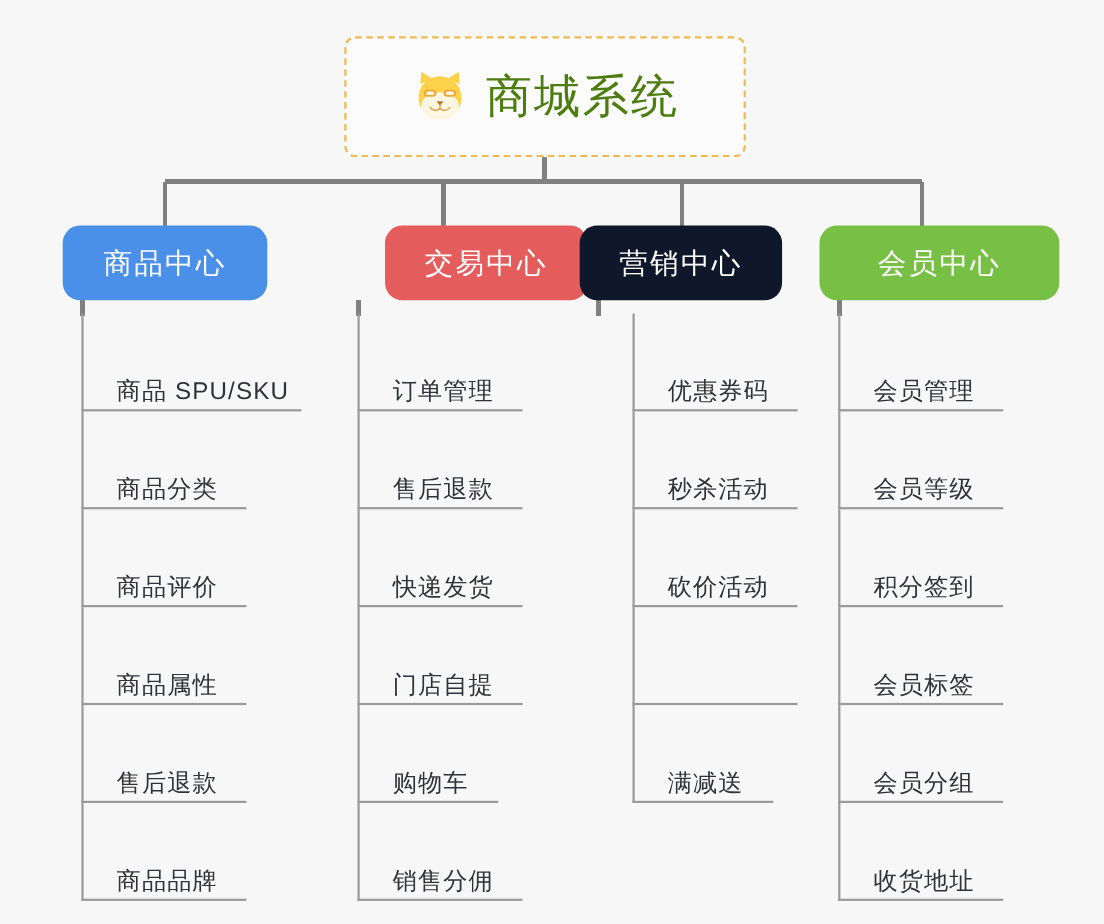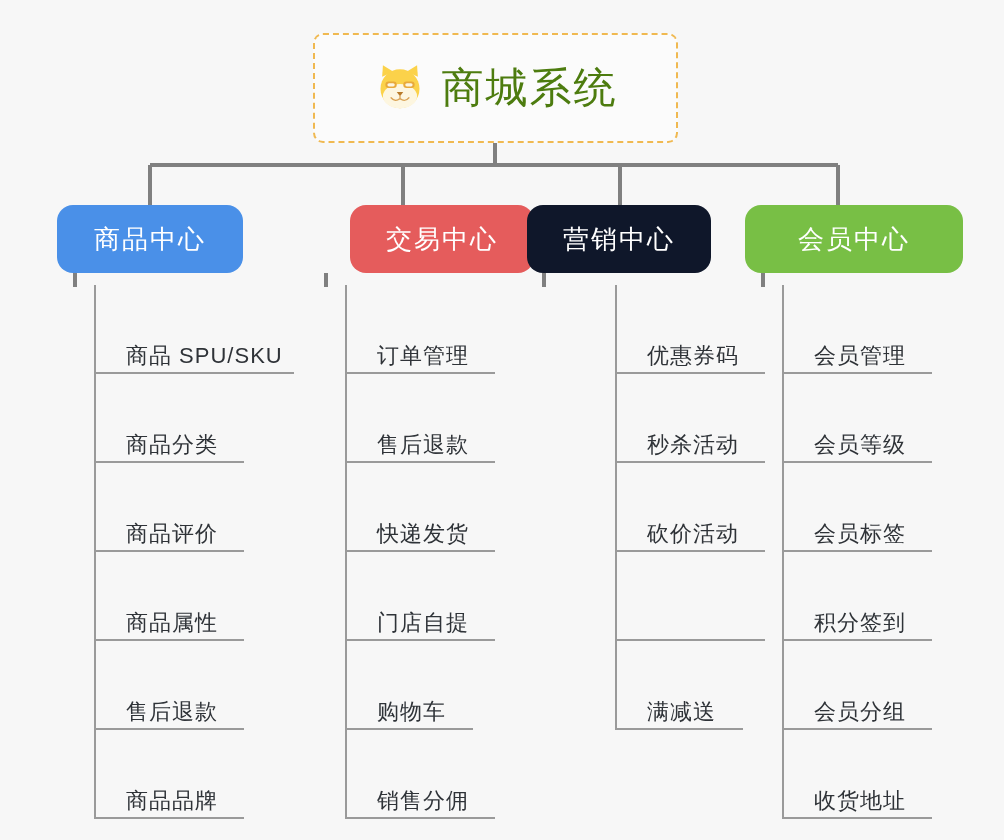--- a/index.html
+++ b/index.html
@@ -78,31 +78,30 @@
   .cat-2 { left: 527px; top: 205px; width: 184px; background: #edad3e; }
   .cat-3 { left: 745px; top: 205px; width: 218px; background: #78bf45; }
 
   
   .leaf-col {
     position: absolute;
     top: 285px;
   }
   .col-0 { left: 74px; }
   .col-1 { left: 325px; }
-  .col-2 { left: 575px; padding-left: 20px; }
+  .col-2 { left: 555px; padding-left: 20px; }
   .col-3 { left: 762px; }
 
   .leaf-item {
     position: relative;
     height: 89px;
     box-sizing: border-box;
     border-left: 2px solid #9a9a9a;
     display: flex;
     align-items: flex-end;
-    margin-left: 20px;
   }
   .leaf-label {
     font-size: 22px;
     color: #2f3338;
     letter-spacing: 1px;
     white-space: nowrap;
     padding-left: 30px;
     padding-bottom: 6px;
     line-height: 1.1;
   }
@@ -251,28 +250,28 @@
   <div class="leaf-col col-3">
     <div class="leaf-item">
       <span class="leaf-label">会员管理</span>
       <span class="leaf-rule" style="width: 150px; background: rgb(154, 154, 154);"></span>
     </div>
     <div class="leaf-item">
       <span class="leaf-label">会员等级</span>
       <span class="leaf-rule" style="width: 150px; background: rgb(154, 154, 154);"></span>
     </div>
     <div class="leaf-item">
+      <span class="leaf-label">积分签到</span>
+      <span class="leaf-rule" style="width: 150px; background: rgb(154, 154, 154);"></span>
+    </div>
+    <div class="leaf-item">
       <span class="leaf-label">会员标签</span>
       <span class="leaf-rule" style="width: 150px; background: rgb(154, 154, 154);"></span>
     </div>
     <div class="leaf-item">
-      <span class="leaf-label">积分签到</span>
-      <span class="leaf-rule" style="width: 150px; background: rgb(154, 154, 154);"></span>
-    </div>
-    <div class="leaf-item">
       <span class="leaf-label">会员分组</span>
       <span class="leaf-rule" style="width: 150px; background: rgb(154, 154, 154);"></span>
     </div>
     <div class="leaf-item">
       <span class="leaf-label">收货地址</span>
       <span class="leaf-rule" style="width: 150px; background: rgb(154, 154, 154);"></span>
     </div>
   </div>
 
 </div>

